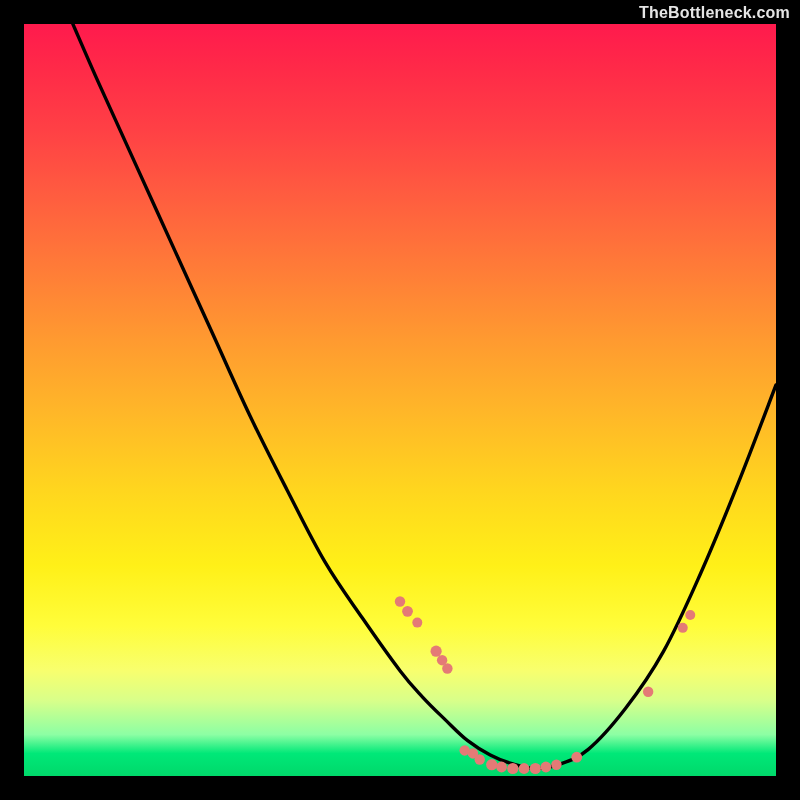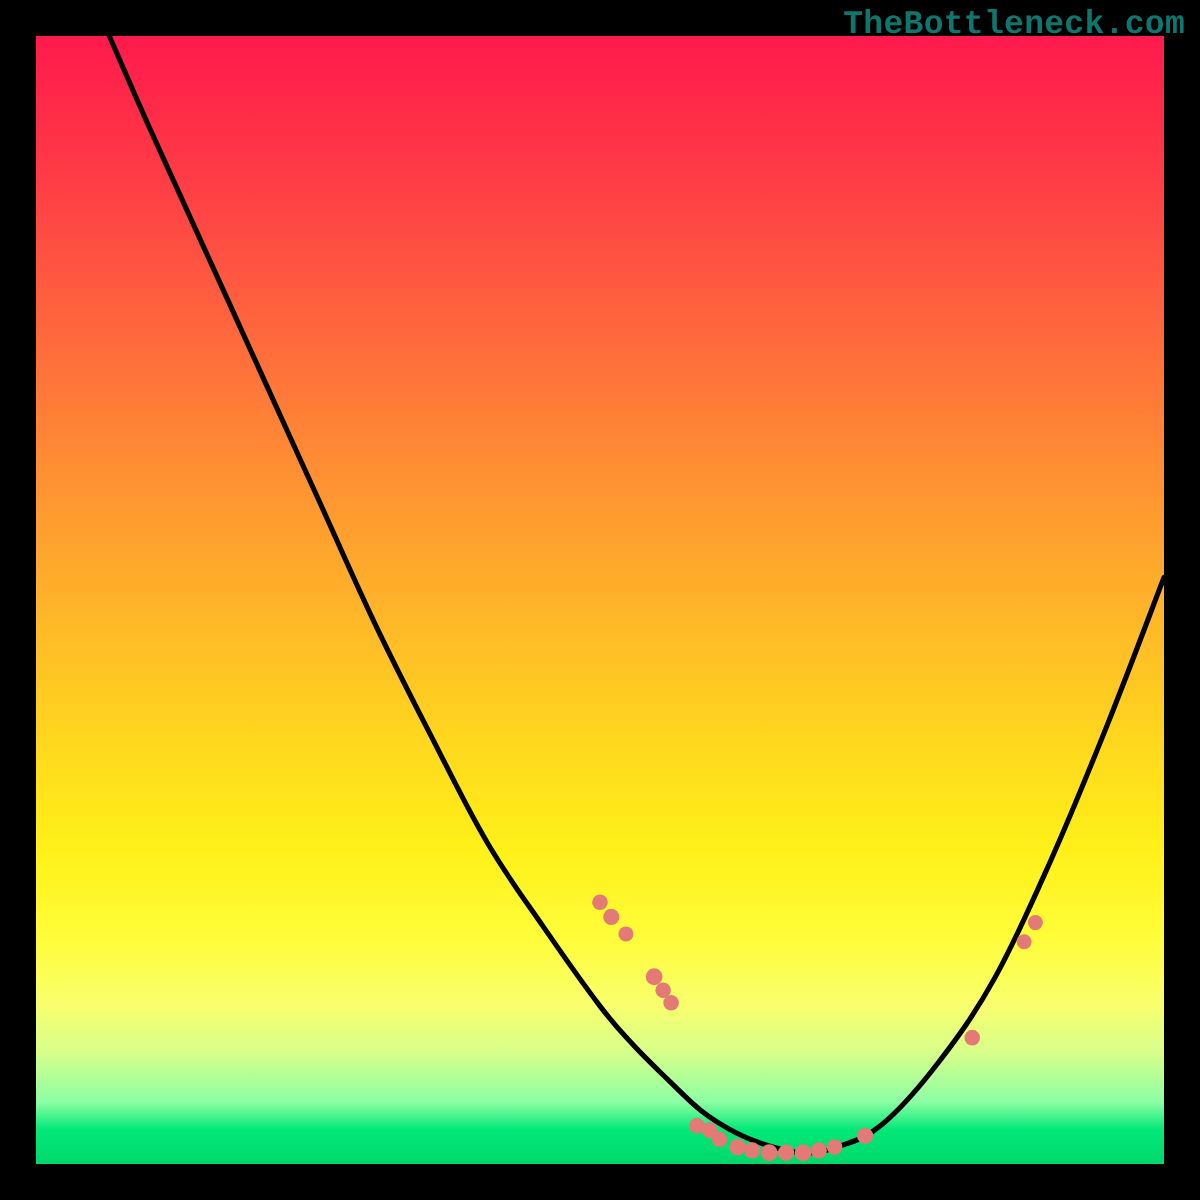--- a/index.html
+++ b/index.html
@@ -38,26 +38,25 @@
        #d8ff8a 90%,
        #8cffa4 94.5%,
        #00e878 97%,
        #00d86a 100%
     );
   }
   .watermark {
     position: absolute;
     top: 4px;
     right: 10px;
-    color: #0f766e;
-    font-size: 22px;
+    color: #e5e5e5;
+    font-size: 16px;
     font-weight: 600;
     letter-spacing: 0.2px;
     user-select: none;
-    font-family: Liberation Mono, monospace;
   }
   svg.overlay {
     position: absolute;
     left: 0; top: 0;
     width: 752px;
     height: 752px;
     overflow: visible;
   }
 </style>
 </head>

